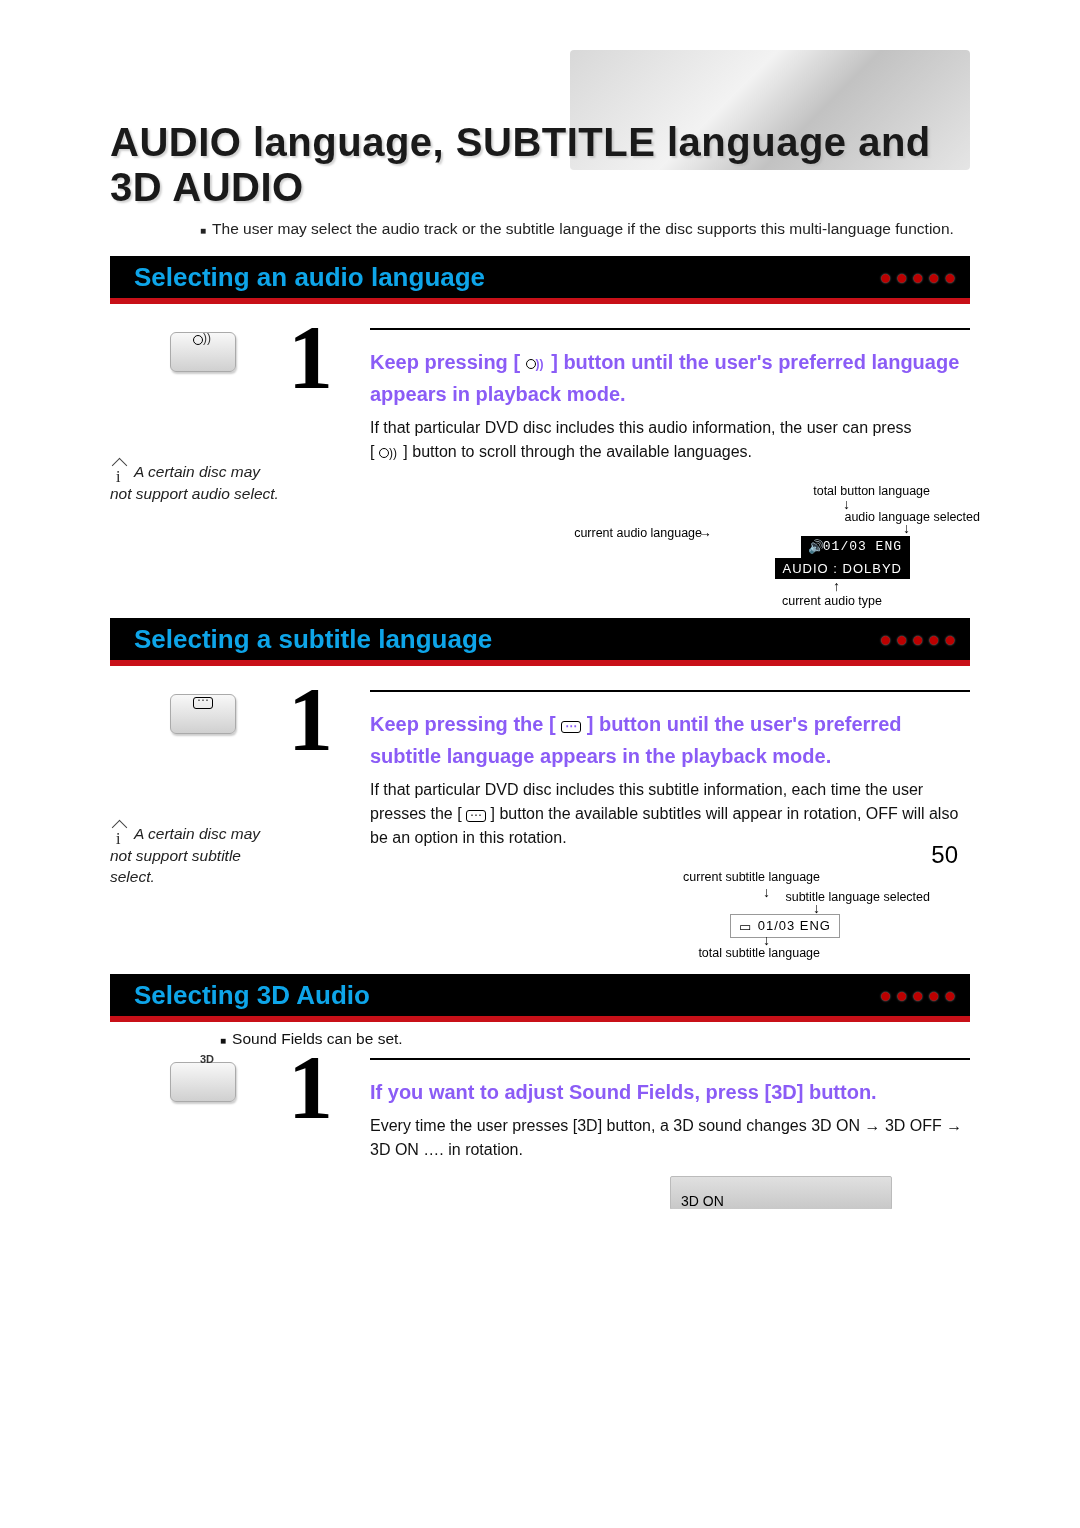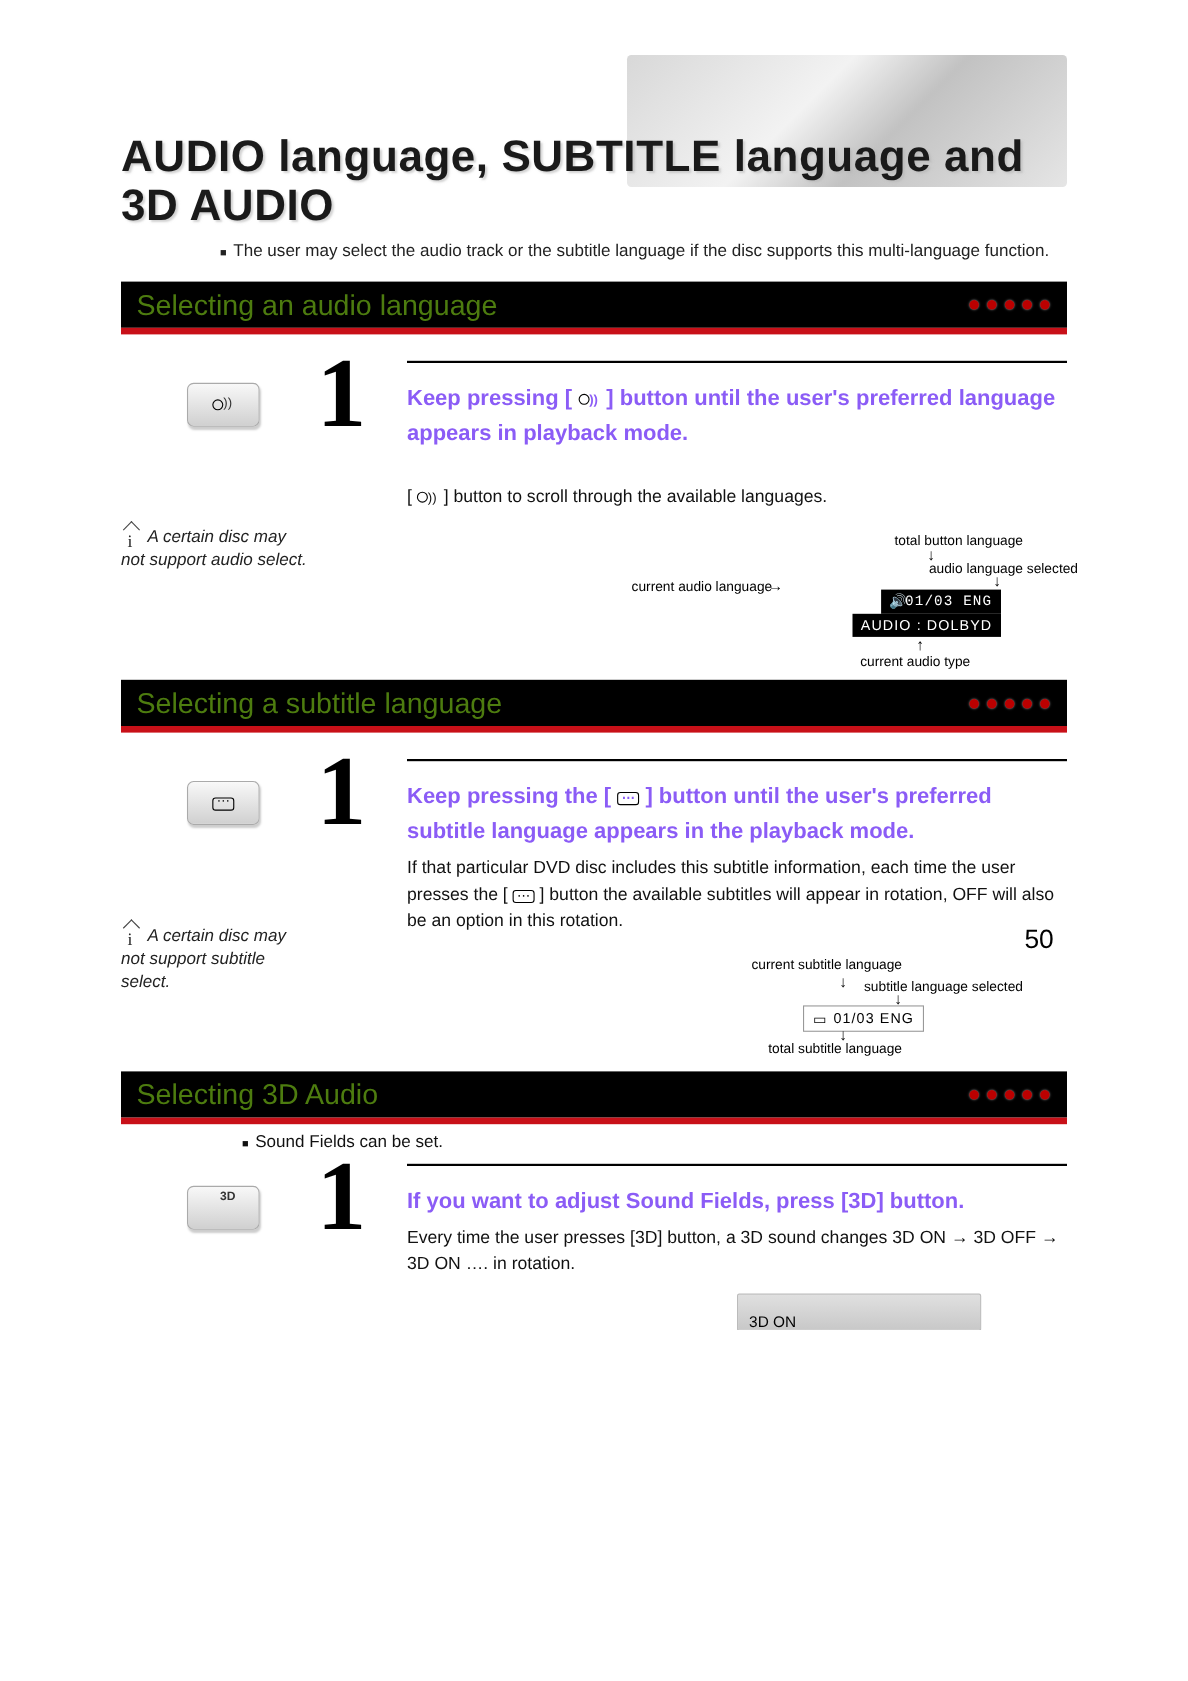--- a/index.html
+++ b/index.html
@@ -48,24 +48,24 @@
   }
   .section-bar {
     position: relative;
     height: 42px;
     margin: 14px 0 0 0;
     background: #000;
     display: flex;
     align-items: center;
   }
   .section-bar .title {
-    color: #4d7c0f;
+    color: #0ea5e9;
     font-size: 26px;
-    font-weight: 400;
-    padding-left: 14px;
+    font-weight: 700;
+    padding-left: 24px;
   }
   .section-bar .red-bar {
     position: absolute;
     left: 0;
     bottom: -6px;
     width: 100%;
     height: 6px;
     background: #c81018;
   }
   .section-bar .dots {
@@ -87,26 +87,25 @@
     padding-top: 4px;
   }
   .remote-btn {
     width: 64px;
     height: 38px;
     border-radius: 6px;
     background: linear-gradient(#f8f8f8, #d0d0d0);
     border: 1px solid #aaa;
     box-shadow: 1px 2px 2px rgba(0,0,0,0.2);
     display: flex;
-    align-items: center;
+    align-items: flex-start;
     justify-content: center;
     font-size: 18px;
     color: #333;
     margin-left: 60px;
-    margin-top: 16px;
   }
   .remote-btn .label3d {
     font-size: 11px;
     font-weight: bold;
     transform: translate(4px,-10px);
   }
   .note-block {
     margin-top: 90px;
     font-size: 15.5px;
     font-style: italic;
@@ -304,21 +303,21 @@
       </div>
     </div>
     <div class="mid-col">
       <div class="big-one">1</div>
     </div>
     <div class="right-col">
       <div class="step-bold">
         <span>Keep pressing  [ </span><span class="audio-icon"></span><span> ] button until the user's preferred language appears in playback mode.</span>
       </div>
       <div class="step-body">
-        <br>
+        <span>If that particular DVD disc includes this audio information, the user can press</span><br>
         <span>[ </span><span class="audio-icon"></span><span> ] button to scroll through the available languages.</span>
       </div>
 
       <div class="diagram-area">
         <div class="diag-label" style="right:40px; top:0;">total button language</div>
         <div class="diag-label" style="right:-10px; top:26px;">audio language selected</div>
         <div class="diag-label" style="right:268px; top:42px;">current audio language</div>
         <div class="diag-arrow" style="right:258px; top:40px;">→</div>
         <div class="diag-arrow" style="right:120px; top:12px;">↓</div>
         <div class="diag-arrow" style="right:60px; top:36px;">↓</div>

